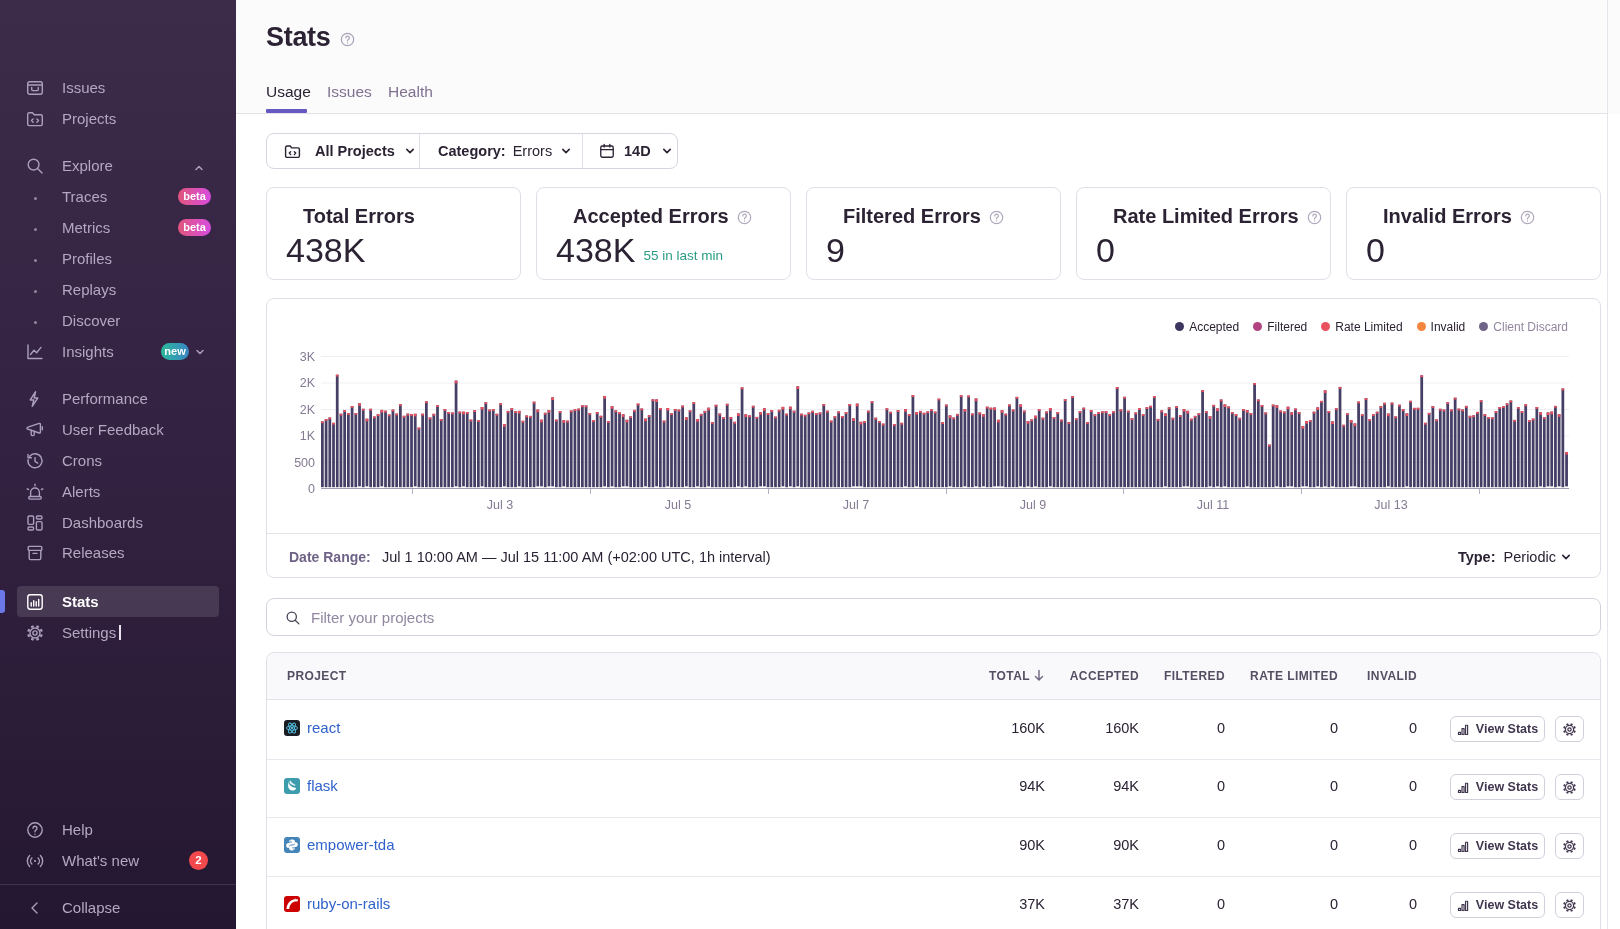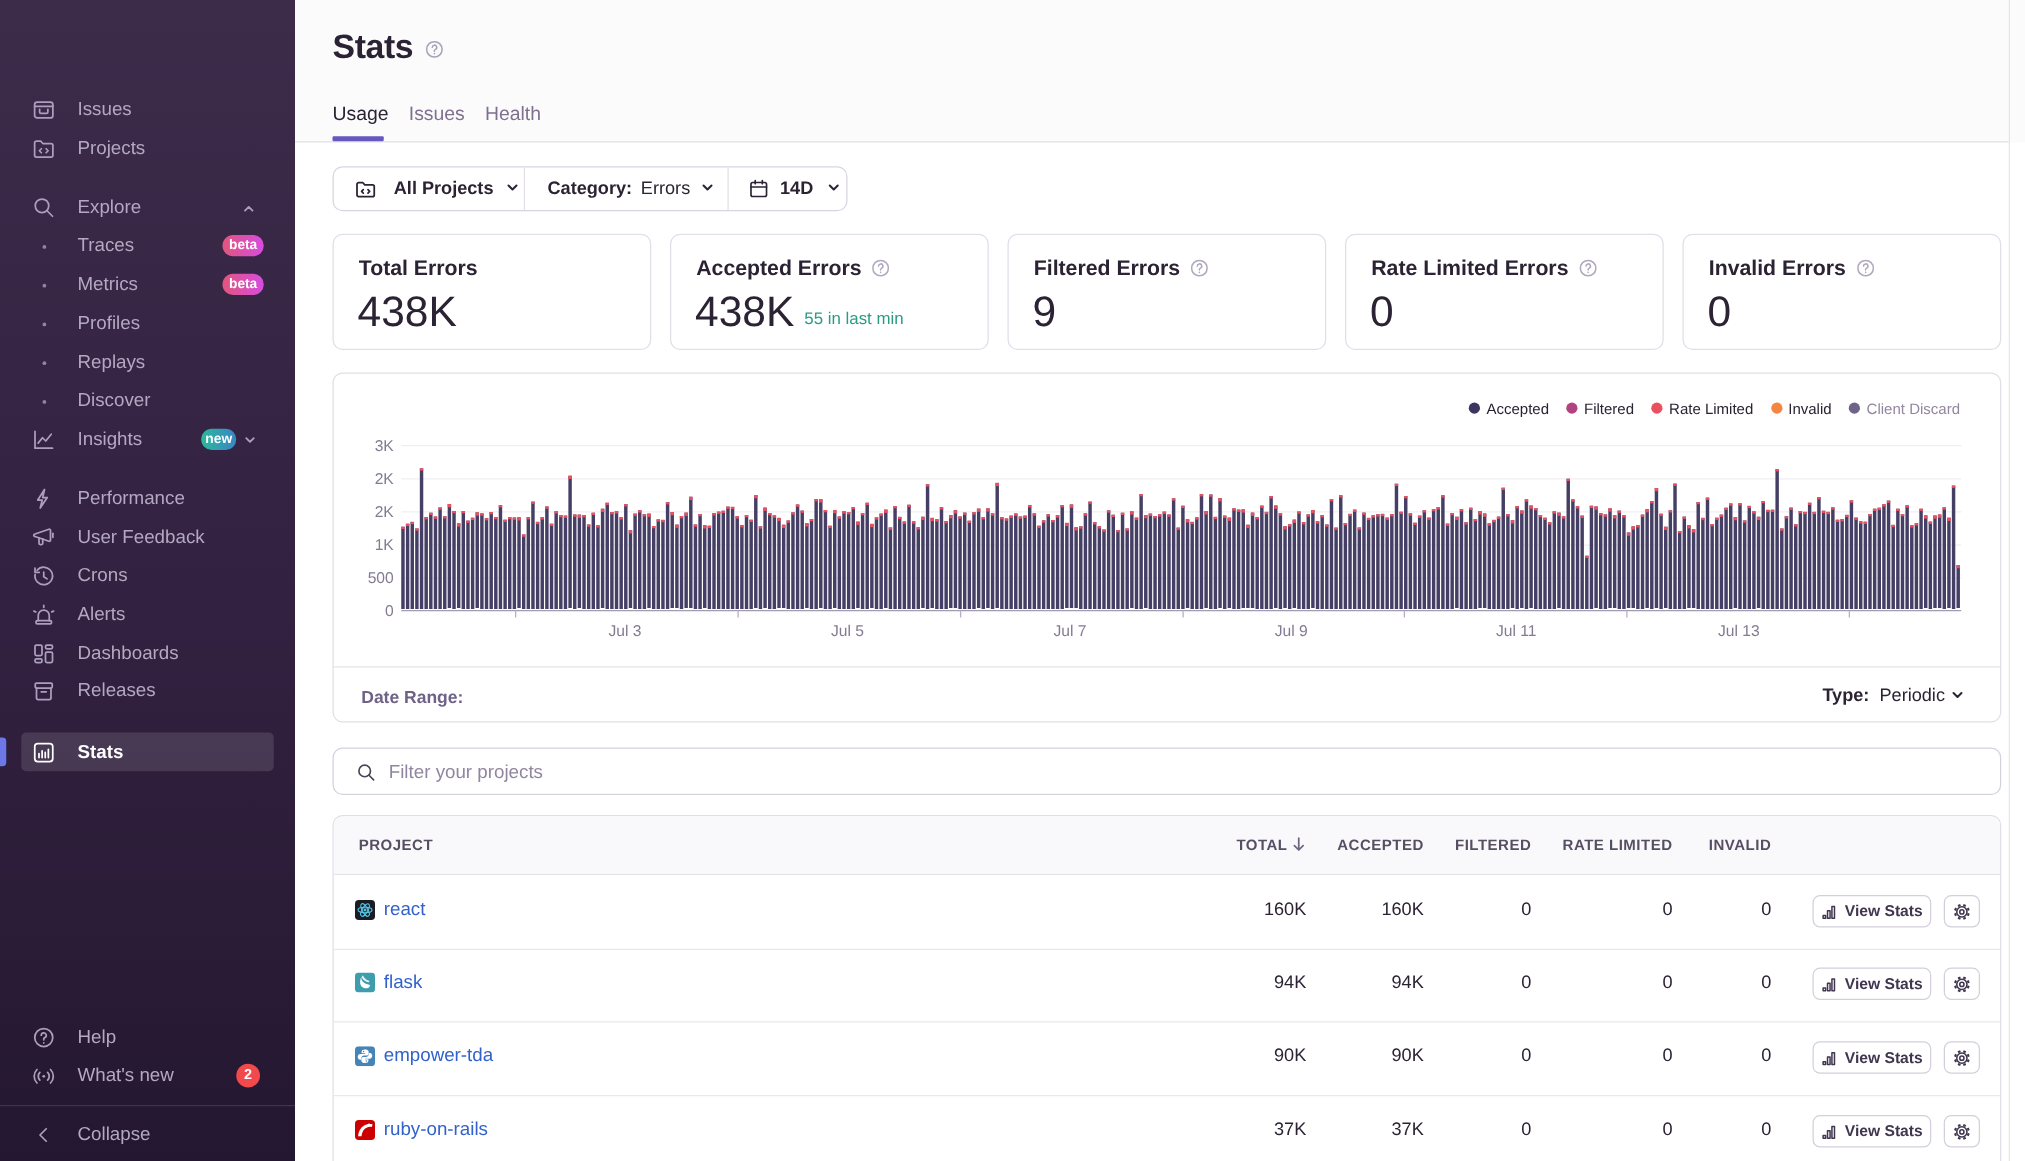--- a/index.html
+++ b/index.html
@@ -44,21 +44,21 @@
 .tab { position:absolute; top:83px; font-size:15.5px; color:#80708f; }
 .tab-active { color:#2b2233; font-weight:400; }
 .tabline { position:absolute; left:30px; top:109px; width:41px; height:4px; background:#6658c1; border-radius:1px; }
 
 .filterbar { position:absolute; left:30px; top:133px; width:412px; height:36px; border:1px solid #d9d4e0; border-radius:8px; background:#fff; }
 .fseg { position:absolute; top:0; height:34px; display:flex; align-items:center; font-size:14.5px; color:#2b2233; }
 .fseg b { font-weight:700; }
 .fsep { position:absolute; top:0; width:1px; height:34px; background:#e3dfe8; }
 
 .card { position:absolute; top:187px; width:255px; height:93px; border:1px solid #e2dee8; border-radius:8px; background:#fff; }
-.ctitle { position:absolute; left:20px; top:17px; font-size:17px; font-weight:700; color:#2b2233; }
+.ctitle { position:absolute; left:36px; top:17px; font-size:20px; font-weight:700; color:#2b2233; }
 .cq { margin-left:8px; vertical-align:-2px; }
 .cbig { position:absolute; left:19px; top:43px; font-size:34px; color:#2b2233; letter-spacing:0; }
 .cgreen { font-size:13.5px; color:#2b9c83; font-weight:400; margin-left:8px; vertical-align:2px;text-align:right; }
 
 .chartcard { position:absolute; left:30px; top:298px; width:1335px; height:280px; border:1px solid #e2dee8; border-radius:8px; background:#fff; }
 .legend { position:absolute; right:32px; top:21px; font-size:12px; color:#2b2233; white-space:nowrap; }
 .litem { margin-left:14px; }
 .ldot { display:inline-block; width:9px; height:9px; border-radius:50%; margin-right:5px; }
 .chartsvg { position:absolute; left:0; top:0; }
 .axlab { font-family:"Liberation Sans",sans-serif; font-size:12.5px; fill:#847a92; }
@@ -195,20 +195,38 @@
         </svg>
         <span class="nlab">Releases</span>
       </div>
   <div class="activebar"></div>
   <div class="activebox">
         <svg class="nicon" width="18" height="18" viewBox="0 0 18 18" fill="none" stroke="#ffffff" stroke-width="1.4" stroke-linecap="round" stroke-linejoin="round">
           <rect x="1.8" y="1.8" width="14.4" height="14.4" rx="2.4"></rect>
           <path d="M5.2 13V9.8M7.7 13V7.6M10.2 13V8.8M12.7 13V6.4"></path>
         </svg>
         <span class="nlab" style="color:#fff;font-weight:700">Stats</span>
+      </div>
+  <div class="nitem" style="top:617px">
+        <svg class="nicon" width="18" height="18" viewBox="0 0 18 18" fill="none" stroke="#ab9fbd">
+          <circle cx="9" cy="9" r="2.1" stroke-width="1.4"></circle>
+          <circle cx="9" cy="9" r="5.0" stroke-width="1.4"></circle>
+          <g stroke-width="2.7">
+            <line x1="14.27" y1="11.18" x2="16.30" y2="12.02"></line>
+            <line x1="11.18" y1="14.27" x2="12.02" y2="16.30"></line>
+            <line x1="6.82" y1="14.27" x2="5.98" y2="16.30"></line>
+            <line x1="3.73" y1="11.18" x2="1.70" y2="12.02"></line>
+            <line x1="3.73" y1="6.82" x2="1.70" y2="5.98"></line>
+            <line x1="6.82" y1="3.73" x2="5.98" y2="1.70"></line>
+            <line x1="11.18" y1="3.73" x2="12.02" y2="1.70"></line>
+            <line x1="14.27" y1="6.82" x2="16.30" y2="5.98"></line>
+          </g>
+        </svg>
+        <span class="nlab">Settings</span>
+        <span class="caret"></span>
       </div>
   <div class="nitem" style="top:814px">
         <svg class="nicon" width="18" height="18" viewBox="0 0 18 18" fill="none" stroke="#ab9fbd" stroke-width="1.4" stroke-linecap="round" stroke-linejoin="round">
           <circle cx="9" cy="9" r="7.2"></circle>
           <path d="M7 7.2a2 2 0 1 1 2.8 1.9c-.6.3-.8.7-.8 1.3v.4"></path>
           <path d="M9 13.2v.1"></path>
         </svg>
         <span class="nlab">Help</span>
       </div>
   <div class="nitem" style="top:845px">
@@ -1005,20 +1023,21 @@
           <line x1="1212.5" x2="1212.5" y1="190" y2="195" stroke="#b5adc4" stroke-width="1"></line>
 <text x="233" y="210" text-anchor="middle" class="axlab">Jul 3</text>
           <text x="411" y="210" text-anchor="middle" class="axlab">Jul 5</text>
           <text x="589" y="210" text-anchor="middle" class="axlab">Jul 7</text>
           <text x="766" y="210" text-anchor="middle" class="axlab">Jul 9</text>
           <text x="946" y="210" text-anchor="middle" class="axlab">Jul 11</text>
           <text x="1124" y="210" text-anchor="middle" class="axlab">Jul 13</text>
 </svg>
   <div class="daterow">
     <span class="drlabel">Date Range:</span>
+    <span class="drval">Jul 1 10:00 AM — Jul 15 11:00 AM (+02:00 UTC, 1h interval)</span>
     <span class="drtype"><b>Type:</b>&nbsp; Periodic&nbsp;<svg width="12" height="12" viewBox="0 0 12 12" fill="none" stroke="#2b2233" stroke-width="1.6" stroke-linecap="round" stroke-linejoin="round" style="vertical-align:-1px">
               <path d="M2.8 4.4 6 7.6 9.2 4.4"></path>
             </svg></span>
   </div>
 </div>
 <div class="searchbox">
         <svg width="16" height="16" viewBox="0 0 18 18" fill="none" stroke="#4b4458" stroke-width="1.5" stroke-linecap="round">
           <circle cx="7.6" cy="7.6" r="5.2"></circle>
           <path d="M11.5 11.5 15.6 15.6"></path>
         </svg>

